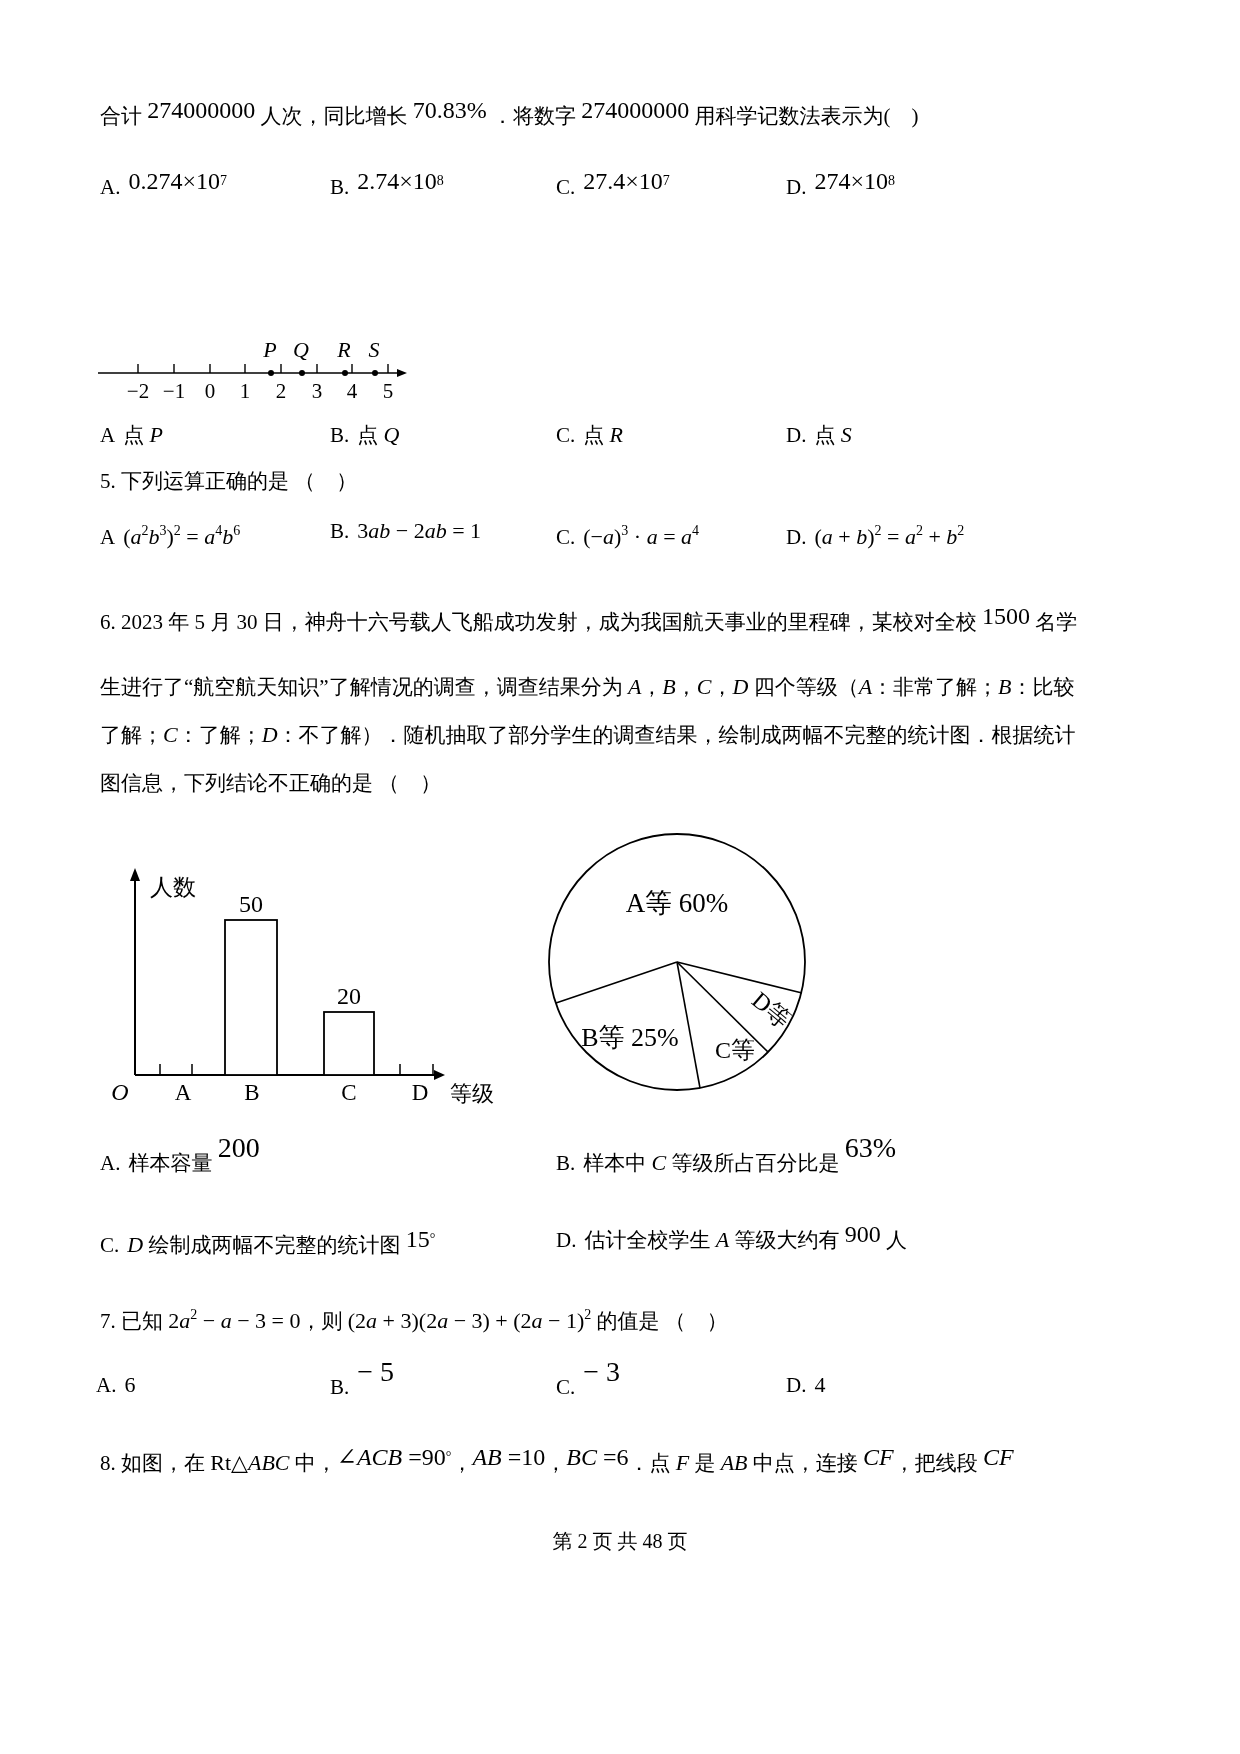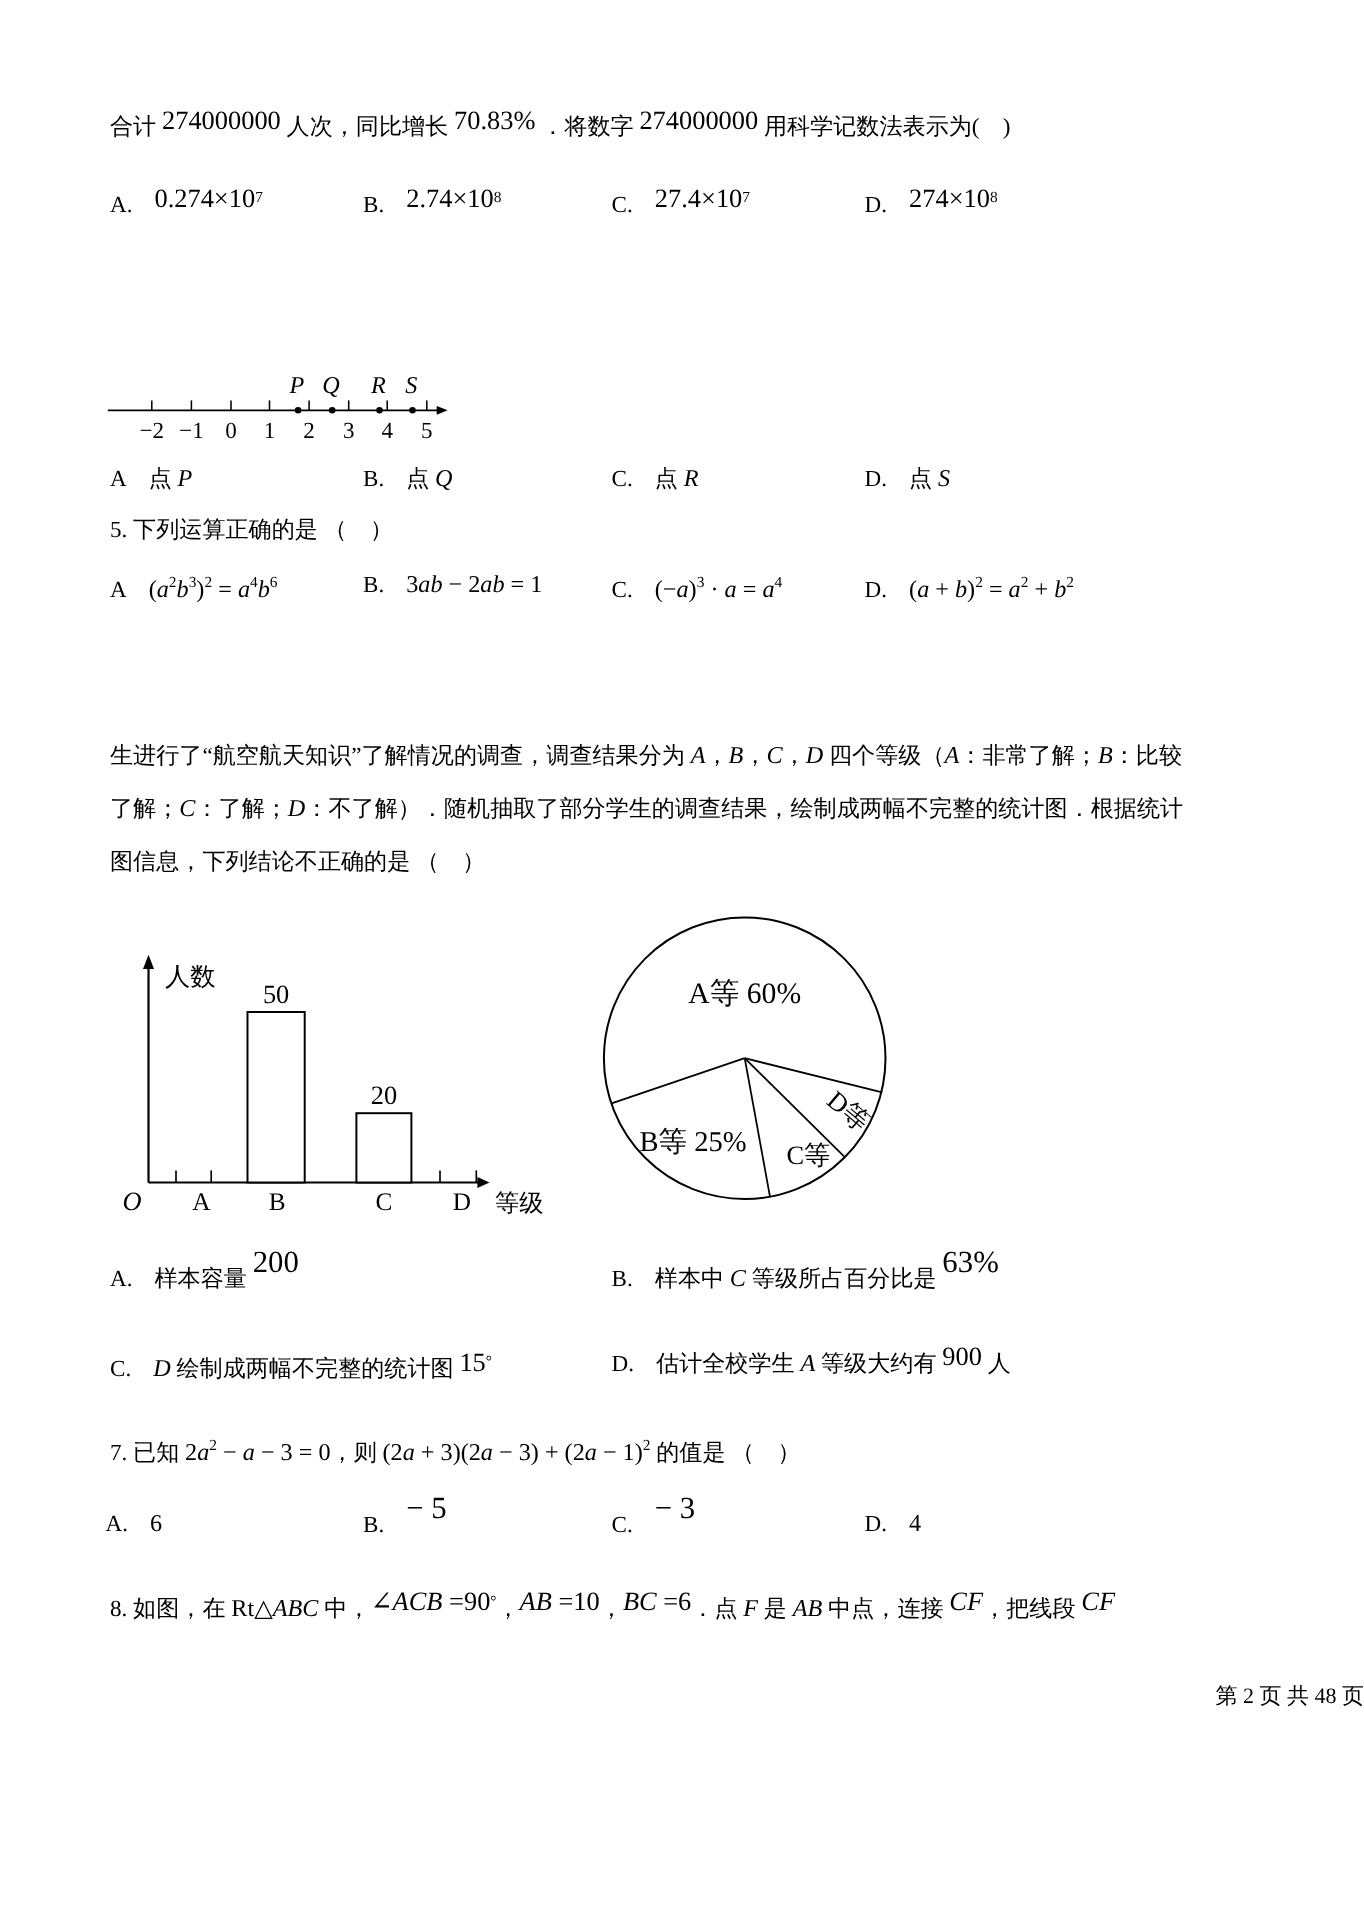--- a/index.html
+++ b/index.html
@@ -4,34 +4,34 @@
 <style>
   html,body{margin:0;padding:0;background:#e8e8e8;}
   .page{
     position:relative;width:1240px;height:1754px;margin:0 auto;background:#ffffff;
     font-family:"Liberation Serif","DejaVu Serif",serif;color:#000;overflow:hidden;
   }
   .row{position:absolute;left:0;width:1240px;white-space:nowrap;font-size:21px;line-height:30px;}
   .para{position:absolute;left:100px;width:1060px;white-space:nowrap;font-size:21px;line-height:30px;}
   .opt{position:absolute;white-space:nowrap;}
   .opt-label{font-size:21px;}
-  .ob{margin-left:20px;}
+  .ob{margin-left:8px;}
   
   .sg-c{font-size:21px;}
   .sg-m{font-size:22px;}
   .sg-i{font-size:22px;font-style:italic;}
   .sg-p{font-size:14px;vertical-align:9px;}
   .sg-n{font-size:24px;position:relative;top:-5px;}
   .sg-ni{font-size:24px;font-style:italic;position:relative;top:-5px;}
   .sg-hn{font-size:28px;position:relative;top:-13px;}
   .sg-rt{border-top:1.6px solid #000;padding:0 2px;font-size:22px;}
   svg{position:absolute;overflow:visible;}
   svg text{font-family:"Liberation Serif","DejaVu Serif",serif;fill:#000;}
   .it{font-style:italic;}
-  .footer{position:absolute;top:1528px;left:0;width:1240px;text-align:right;font-size:20px;}
+  .footer{position:absolute;top:1528px;left:0;width:1240px;text-align:center;font-size:20px;}
 </style>
 </head>
 <body>
 
 <div class="page">
 
   <div class="para" style="top:100px"><span class="sg-c">合计 </span><span class="sg-n">274000000</span><span class="sg-c"> 人次，同比增长 </span><span class="sg-n">70.83%</span><span class="sg-c"> ．将数字 </span><span class="sg-n">274000000</span><span class="sg-c"> 用科学记数法表示为(　)</span></div>
 
   <div class="row" style="top:166px;height:48px">
     <span class="opt" style="left:100px"><span class="opt-label">A.</span><span class="ob"><span class="sg-n">0.274×10</span><span class="sg-p">7</span></span></span>
@@ -86,20 +86,21 @@
   </div>
 
   <div class="para" style="top:466px"><span class="sg-c">5. 下列运算正确的是 （　）</span></div>
   <div class="row" style="top:516px;height:50px">
     <span class="opt" style="left:100px"><span class="opt-label">A</span><span class="ob"><span class="sg-m">(</span><span class="sg-i">a</span><span class="sg-p">2</span><span class="sg-i">b</span><span class="sg-p">3</span><span class="sg-m">)</span><span class="sg-p">2</span><span class="sg-m"> = </span><span class="sg-i">a</span><span class="sg-p">4</span><span class="sg-i">b</span><span class="sg-p">6</span></span></span>
     <span class="opt" style="left:330px"><span class="opt-label">B.</span><span class="ob"><span class="sg-m">3</span><span class="sg-i">ab</span><span class="sg-m"> − 2</span><span class="sg-i">ab</span><span class="sg-m"> = 1</span></span></span>
     <span class="opt" style="left:556px"><span class="opt-label">C.</span><span class="ob"><span class="sg-m">(−</span><span class="sg-i">a</span><span class="sg-m">)</span><span class="sg-p">3</span><span class="sg-m"> · </span><span class="sg-i">a</span><span class="sg-m"> = </span><span class="sg-i">a</span><span class="sg-p">4</span></span></span>
     <span class="opt" style="left:786px"><span class="opt-label">D.</span><span class="ob"><span class="sg-m">(</span><span class="sg-i">a</span><span class="sg-m"> + </span><span class="sg-i">b</span><span class="sg-m">)</span><span class="sg-p">2</span><span class="sg-m"> = </span><span class="sg-i">a</span><span class="sg-p">2</span><span class="sg-m"> + </span><span class="sg-i">b</span><span class="sg-p">2</span></span></span>
   </div>
 
+  <div class="para" style="top:606px"><span class="sg-c">6. 2023 年 5 月 30 日，神舟十六号载人飞船成功发射，成为我国航天事业的里程碑，某校对全校 </span><span class="sg-n">1500</span><span class="sg-c"> 名学</span></div>
   <div class="para" style="top:672px"><span class="sg-c">生进行了“航空航天知识”了解情况的调查，调查结果分为 </span><span class="sg-i">A</span><span class="sg-c">，</span><span class="sg-i">B</span><span class="sg-c">，</span><span class="sg-i">C</span><span class="sg-c">，</span><span class="sg-i">D</span><span class="sg-c"> 四个等级（</span><span class="sg-i">A</span><span class="sg-c">：非常了解；</span><span class="sg-i">B</span><span class="sg-c">：比较</span></div>
   <div class="para" style="top:768px"><span class="sg-c">图信息，下列结论不正确的是 （　）</span></div>
   <div class="para" style="top:720px"><span class="sg-c">了解；</span><span class="sg-i">C</span><span class="sg-c">：了解；</span><span class="sg-i">D</span><span class="sg-c">：不了解）．随机抽取了部分学生的调查结果，绘制成两幅不完整的统计图．根据统计</span></div>
 
   <svg style="left:95px;top:845px" width="400" height="270" viewBox="95 845 400 270">
     <line x1="135" y1="1075" x2="135" y2="878" stroke="#000" stroke-width="2"></line>
     <polygon points="135,868 130,881 140,881" fill="#000"></polygon>
     <text x="150" y="895" font-size="23">人数</text>
     <line x1="135" y1="1075" x2="436" y2="1075" stroke="#000" stroke-width="2"></line>
     <polygon points="445,1075 434,1070 434,1080" fill="#000"></polygon>

